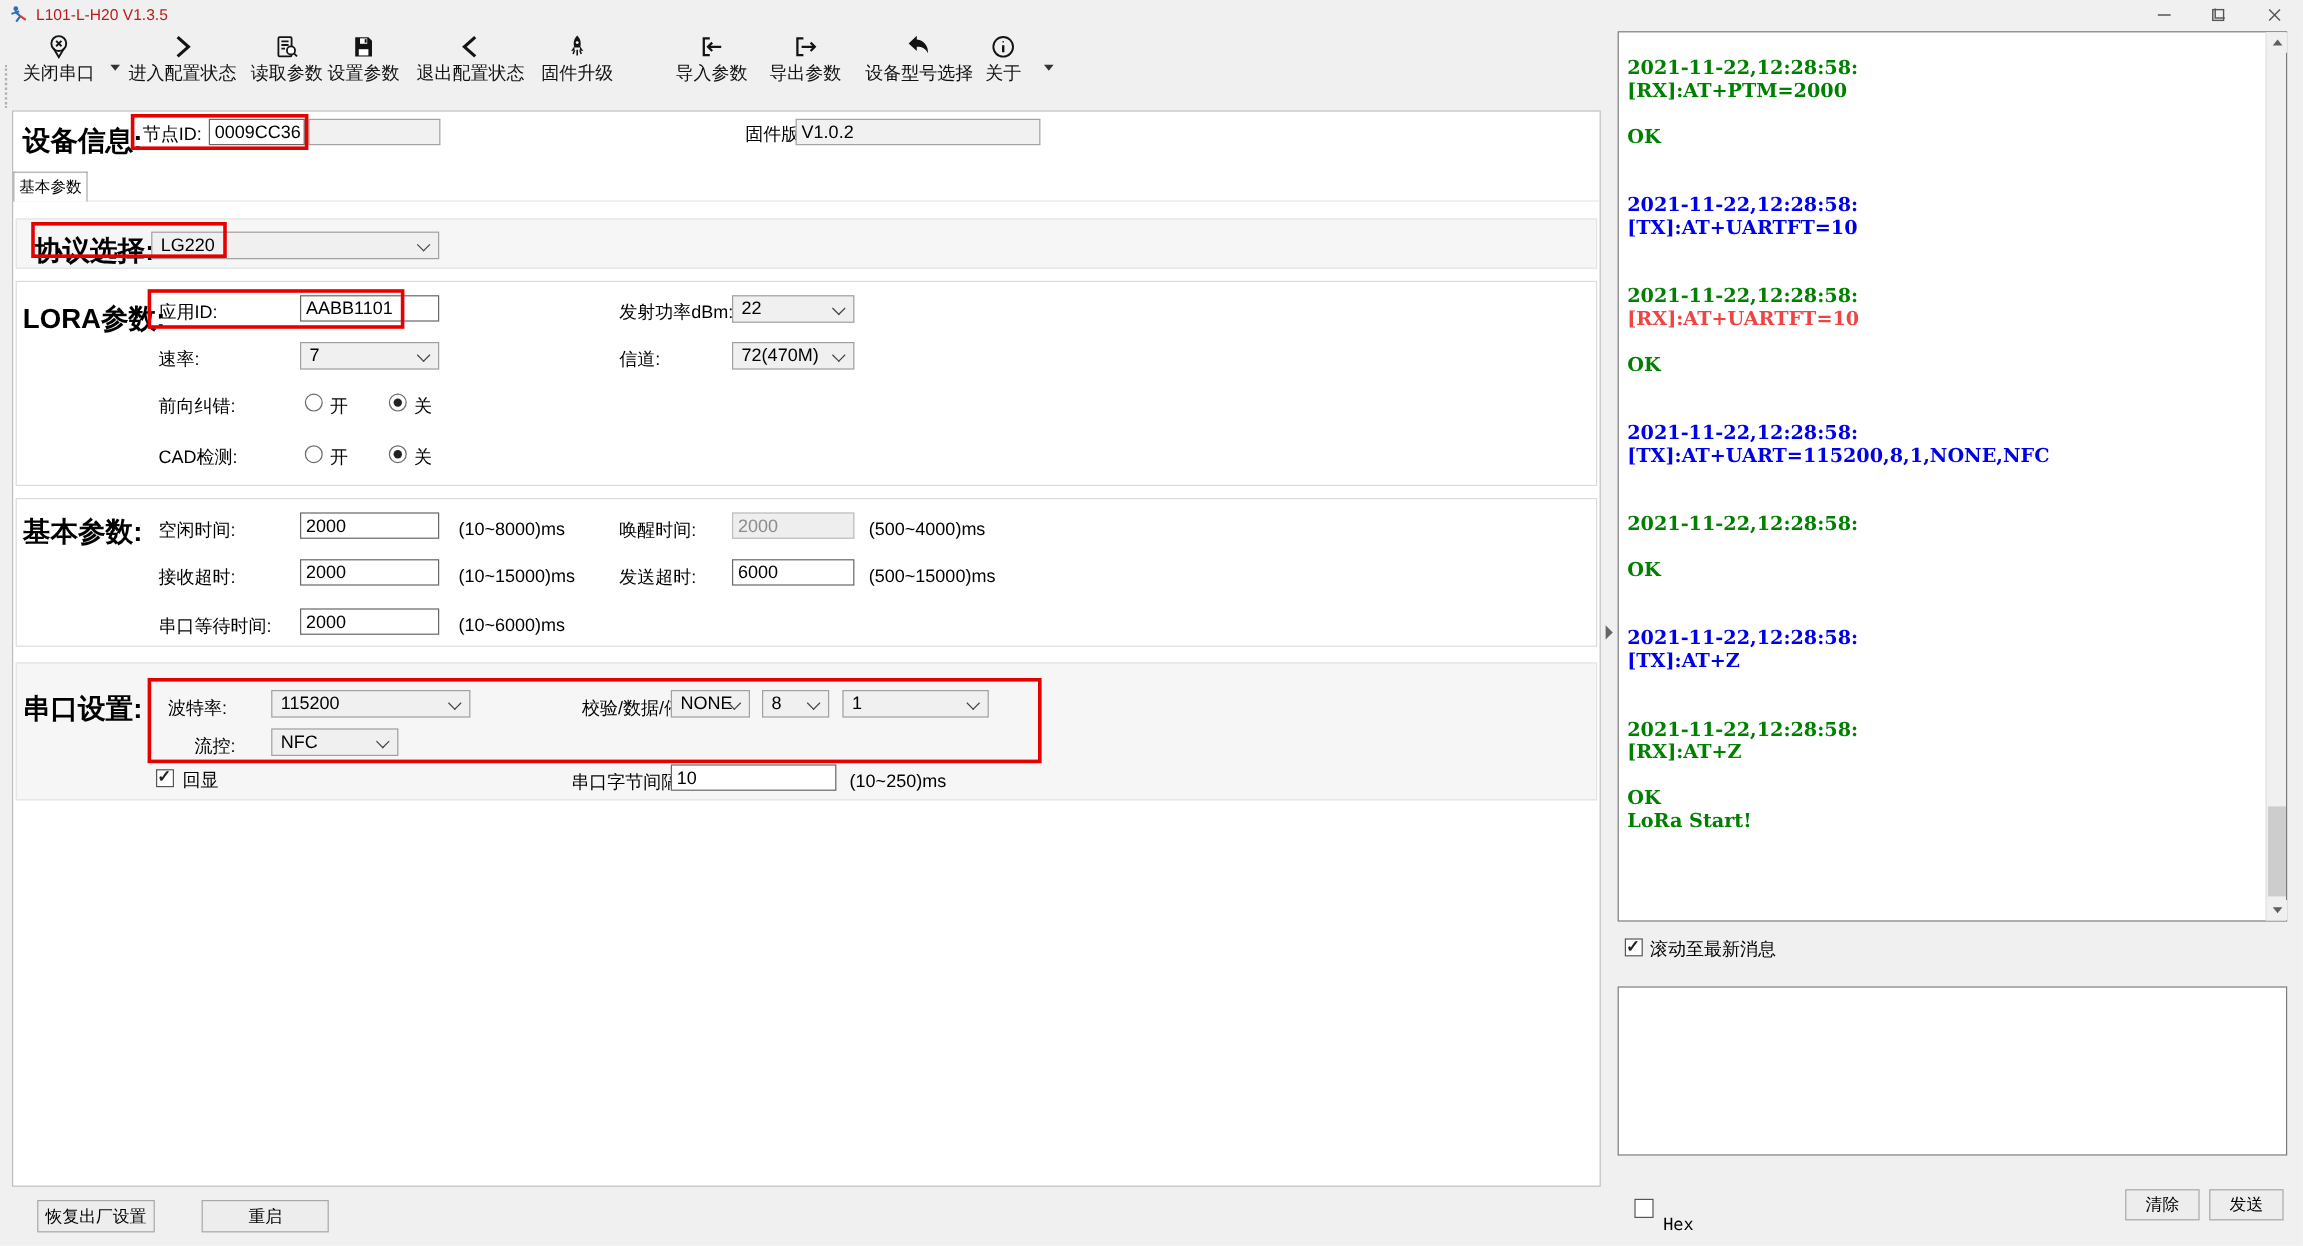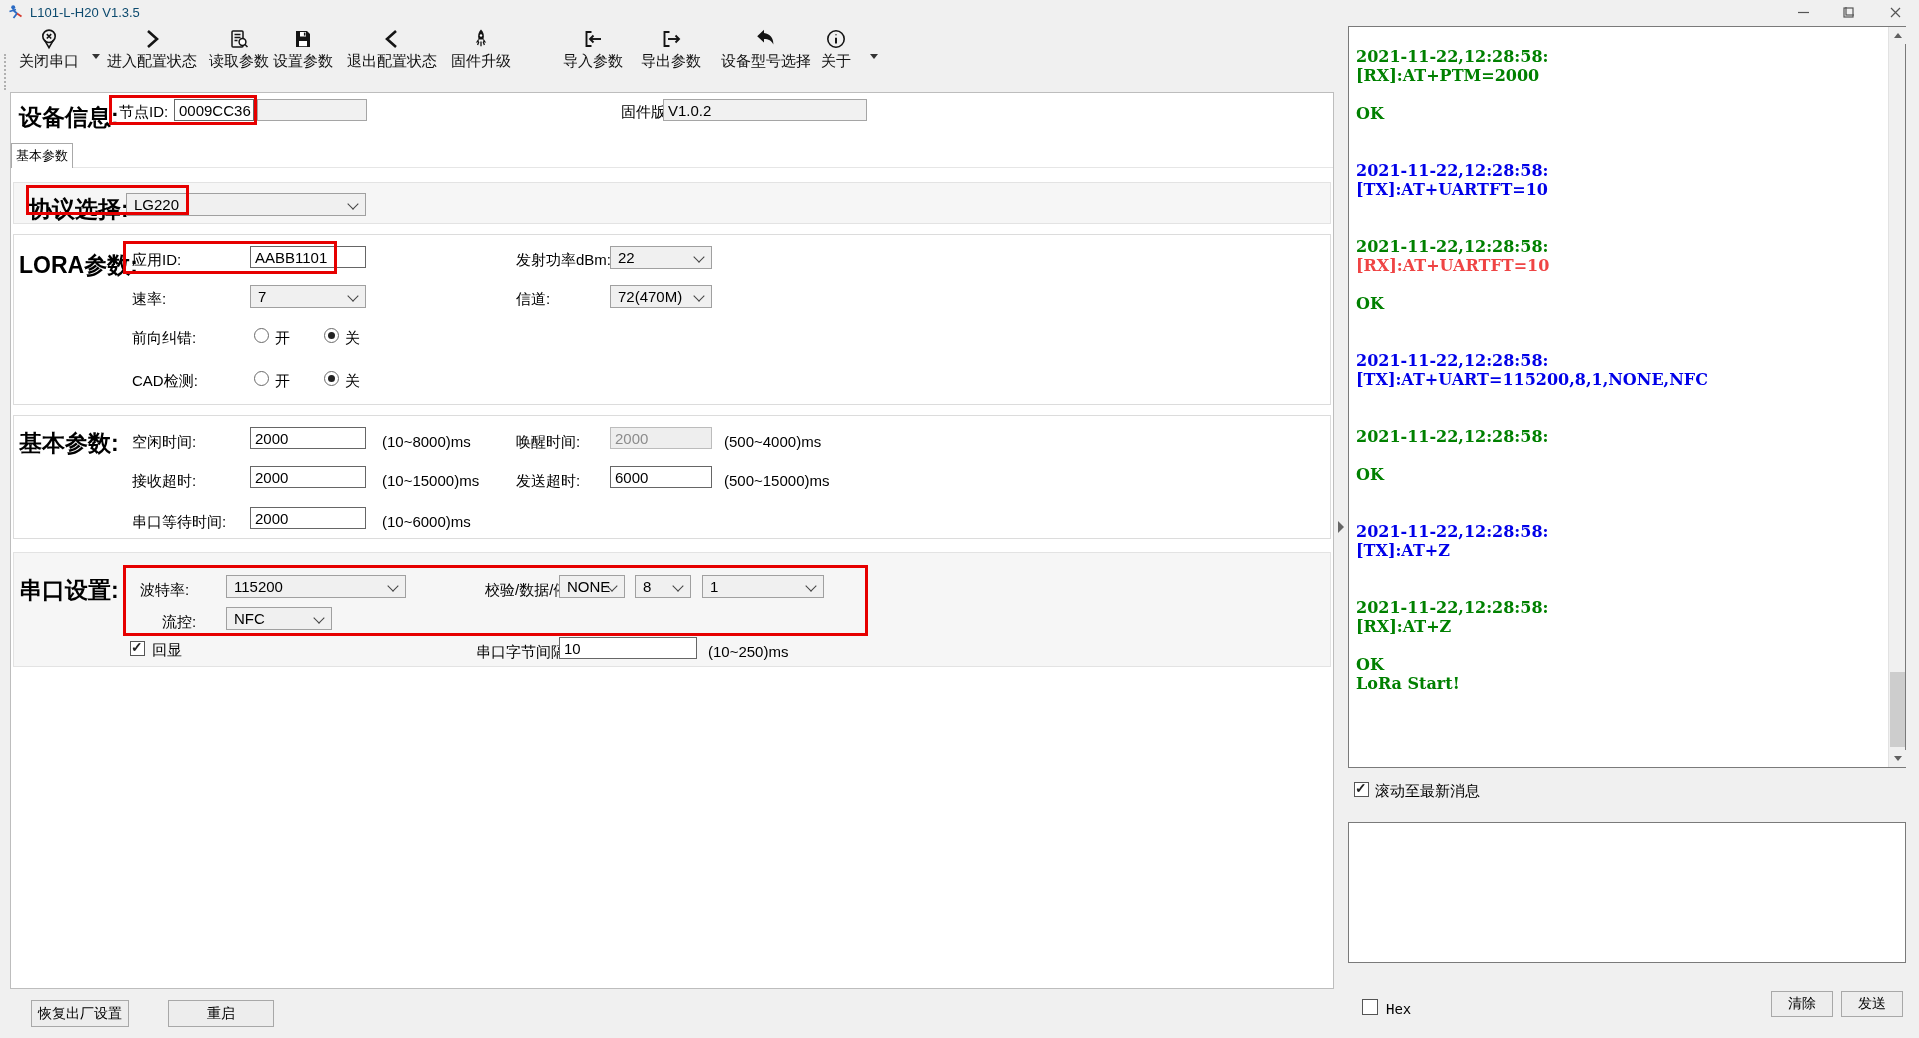--- a/index.html
+++ b/index.html
@@ -2,21 +2,21 @@
 <html><head>
 <meta charset="utf-8">
 <style>
   * { box-sizing: border-box; margin: 0; padding: 0; }
   body { background:#f0f0f0; font-family:"Liberation Sans",sans-serif; }
   .window { position:relative; width:1919px; height:1038px; background:#f0f0f0; overflow:hidden; color:#000; }
   .abs { position:absolute; }
 
   
   .titlebar { position:absolute; left:0; top:0; right:0; height:24px; background:#f0f0f0; }
-  .title-text { position:absolute; left:30px; top:5px; font-size:13px; color:#0c4a6e; }
+  .title-text { position:absolute; left:30px; top:5px; font-size:13px; color:#b91c1c; }
   .winbtn { position:absolute; top:0; height:24px; display:flex; align-items:center; justify-content:center; color:#444; }
 
   
   .toolbar { position:absolute; left:0; top:24px; right:0; height:49px; }
   .grip { position:absolute; left:4px; top:30px; height:36px; border-left:2px dotted #b0b0b0; }
   .tbtn { position:absolute; top:2px; height:47px; display:flex; flex-direction:column; align-items:center; gap:2px; padding-top:2px; font-size:15px; color:#111; cursor:default; }
   .tbtn svg { display:block; }
   .tcaret { position:absolute; width:0; height:0; border-left:4px solid transparent; border-right:4px solid transparent; border-top:5px solid #333; }
 
   
@@ -43,21 +43,21 @@
   
   .logbox { position:absolute; left:1348px; top:26px; width:558px; height:742px; background:#fff; border:1px solid #7a7a7a; }
   .log-content { position:absolute; left:7px; top:20px; right:20px; bottom:4px; overflow:hidden; }
   .logline { height:19px; line-height:19px; font-family:"DejaVu Serif",serif; font-weight:bold; font-size:16px; white-space:pre; }
   .vscroll { position:absolute; right:0; top:0; bottom:0; width:17px; background:#f0f0f0; border-left:1px solid #e2e2e2; }
   .sbtn { position:absolute; left:0; width:17px; height:17px; display:flex; align-items:center; justify-content:center; background:#f0f0f0; }
   .tri-up { width:0; height:0; border-left:4px solid transparent; border-right:4px solid transparent; border-bottom:5px solid #606060; }
   .tri-down { width:0; height:0; border-left:4px solid transparent; border-right:4px solid transparent; border-top:5px solid #606060; }
   .thumb { position:absolute; left:1px; width:15px; background:#cdcdcd; }
   .sendbox { position:absolute; left:1348px; top:822px; width:558px; height:141px; background:#fff; border:1px solid #7a7a7a; }
-  .mono { font-family:"DejaVu Sans Mono",monospace; }
+  .mono { font-family:"DejaVu Sans Mono",monospace;margin-top:12px; }
   .splitter-arrow { position:absolute; left:1338px; top:521px; width:0; height:0; border-top:6px solid transparent; border-bottom:6px solid transparent; border-left:6px solid #666; }
 </style>
 </head>
 <body>
 
 <div class="window">
 
   <div class="titlebar">
     <svg class="abs" style="left:8px;top:4px" width="16" height="16" viewBox="0 0 16 16">
       <circle cx="5.2" cy="3.2" r="2" fill="#2b6bc4"></circle>
@@ -276,21 +276,21 @@
           <span>2000</span>
         </div>
       <span class="range" style="left:368px;top:97px">(10~6000)ms</span>
     </div>
 
     <div class="grp gray" style="top:459px;height:115px">
       <span class="seclbl" style="left:5px;top:22px">串口设置:</span>
       <div class="redbox" style="left: 109px; top: 12px; width: 745px; height: 71px; border-color: rgb(230, 0, 0);"></div>
 
       <span class="flbl" style="left:126px;top:28px">波特率:</span>
-      <div class="combo" style="left:212px;top:22px;width:180px">
+      <div class="combo" style="left:212px;top:22px;width:166px">
         <span>115200</span>
           <span class="chev"></span>
       </div>
 
       <span class="flbl" style="left:471px;top:28px">校验/数据/停止:</span>
       <div class="combo" style="left:545px;top:22px;width:66px">
         <span>NONE</span>
           <span class="chev"></span>
       </div>
       <div class="combo" style="left:621px;top:22px;width:56px">

